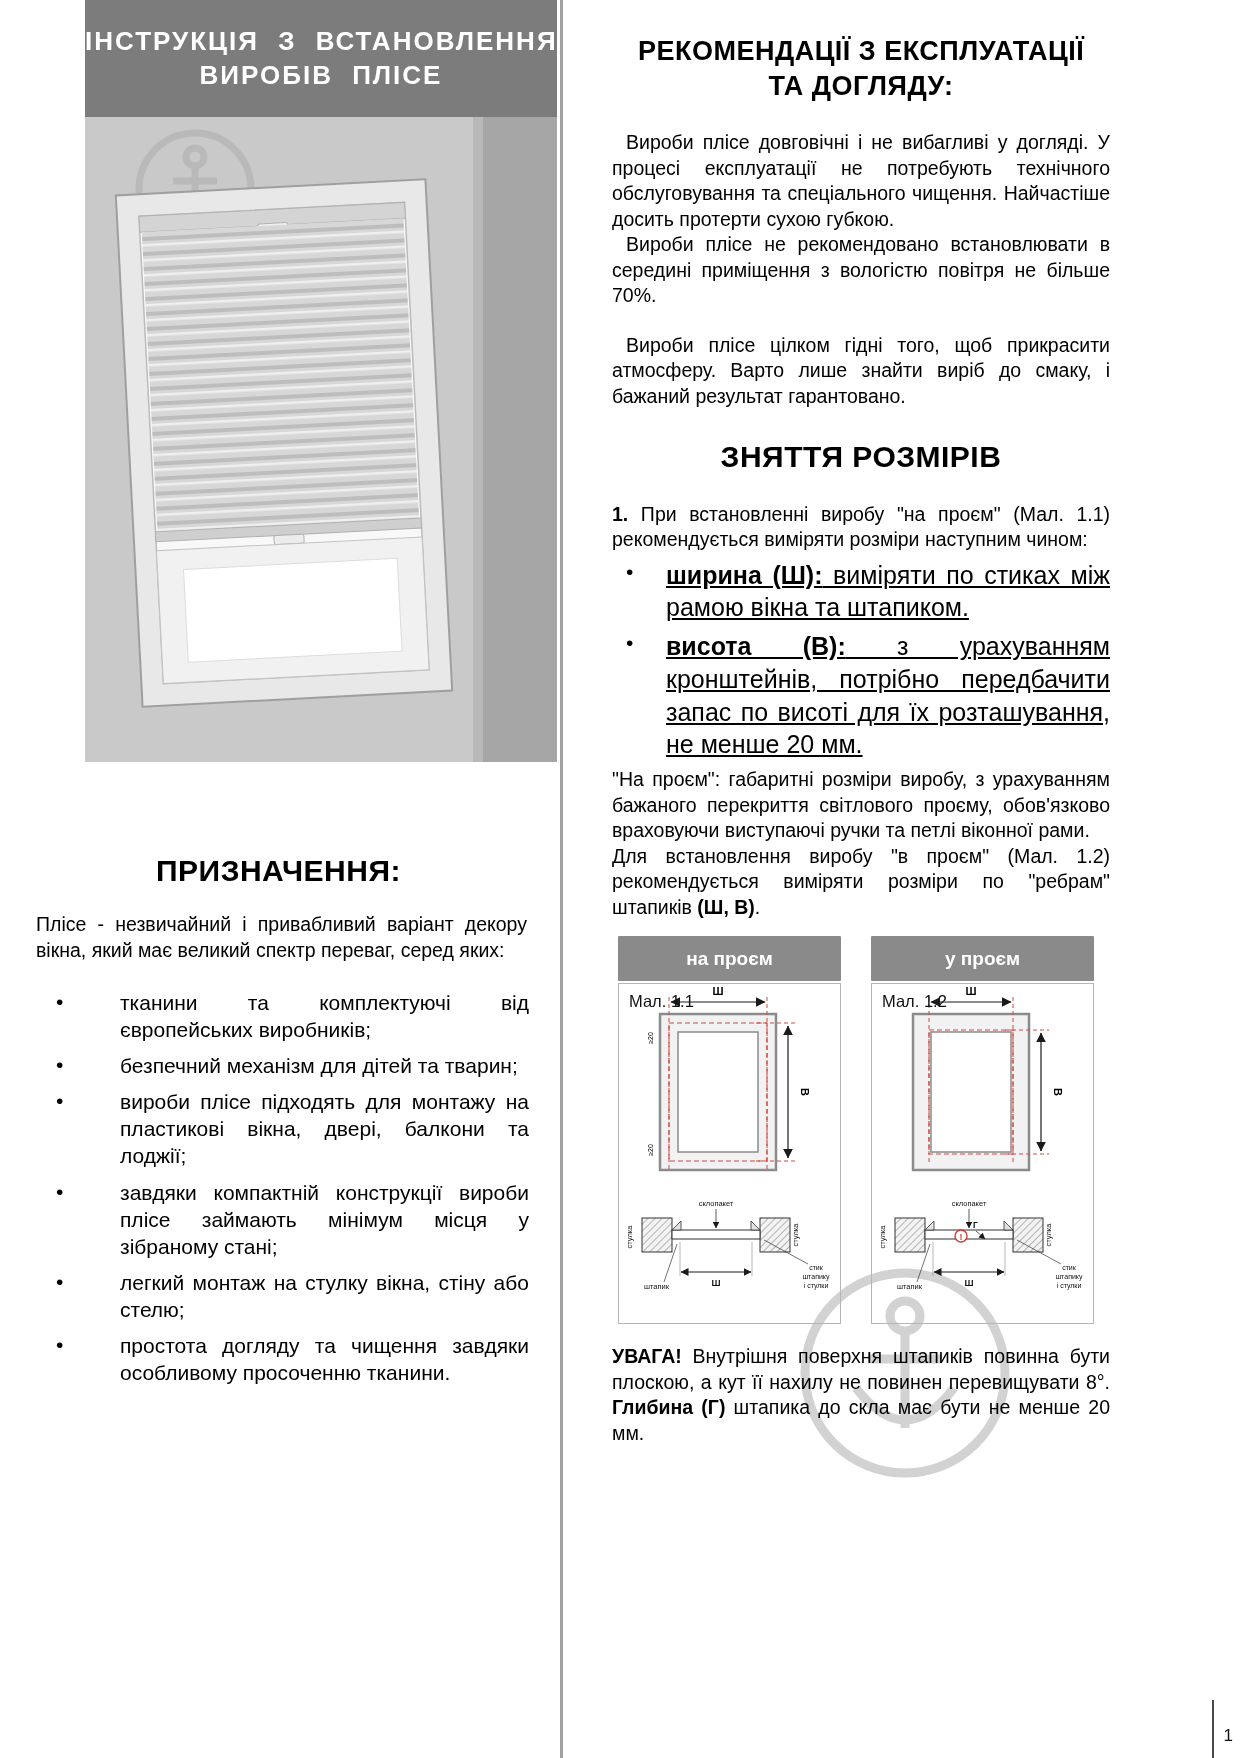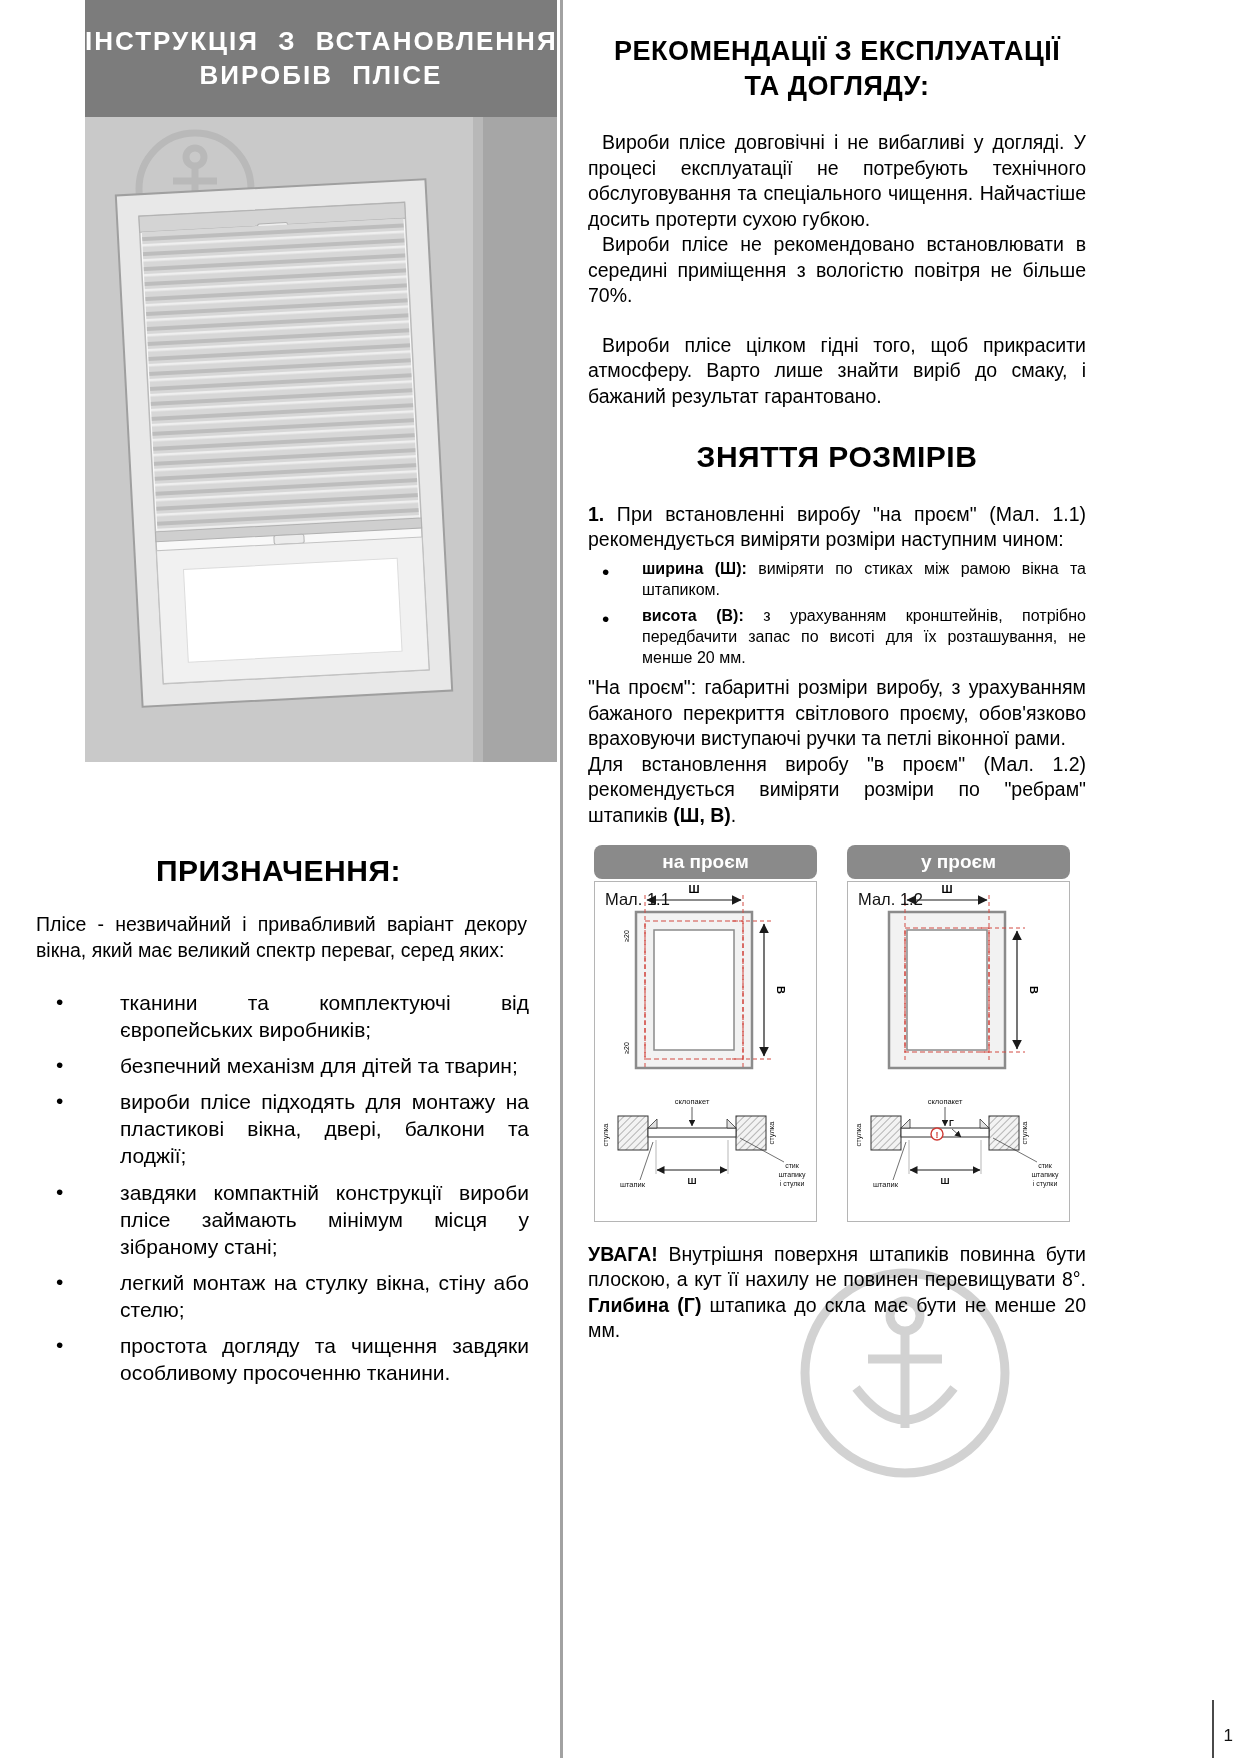--- a/index.html
+++ b/index.html
@@ -19,37 +19,37 @@
   .sec-title { font-weight:bold; font-size:30px; letter-spacing:0.5px; text-align:center; color:#000; }
   .purpose-title { margin-top:92px; }
   .body-text { font-size:19.5px; line-height:1.31; text-align:justify; color:#000; }
   .intro { margin:24px 30px 0 36px; }
   .bullet-list { list-style:none; }
   .purpose-list { margin:26px 28px 0 36px; }
   .purpose-list li { position:relative; padding-left:84px; margin-bottom:9px; font-size:21px; line-height:1.29; text-align:justify; }
   .purpose-list li::before { content:"•"; position:absolute; left:20px; top:-1px; font-size:21px; }
 
   
-  .right-col { position:absolute; left:588px; top:0; width:498px; z-index:1; }
+  .right-col { position:absolute; left:612px; top:0; width:498px; z-index:1; }
   .care-title { margin-top:34px; font-size:27px; line-height:1.3; }
   .care-title div { white-space:nowrap; }
   .care-p1 { margin-top:26px; text-indent:14px; }
   .care-p2 { text-indent:14px; }
   .care-p3 { margin-top:24px; text-indent:14px; }
   .measure-title { margin-top:30px; }
   .step-p { margin-top:28px; }
   .m-list { margin-top:6px; }
-  .m-list li { position:relative; padding-left:54px; margin-bottom:6px; font-size:16px; line-height:1.31; text-align:justify; }
+  .m-list li { position:relative; padding-left:54px; margin-bottom:6px; font-size:25px; line-height:1.31; text-align:justify;text-decoration:underline; }
   .m-list li::before { content:"•"; position:absolute; left:14px; top:-1px; font-size:21px; }
   .follow-p { }
 
   .figures-row { display:flex; gap:30px; margin-top:16px; padding-left:6px; }
   .figure-panel { width:223px; position:relative; }
-  .figure-header { height:34px; background:#8a8a8a; color:#fff; font-size:19px; font-weight:bold;
-                   display:flex; align-items:center; justify-content:center; border-radius:8px; }
+  .figure-header { height:45px; background:#8a8a8a; color:#fff; font-size:19px; font-weight:bold;
+                   display:flex; align-items:center; justify-content:center; border-radius:1px; }
   .figure-body { border:1.5px solid #b5b5b5; height:341px; position:relative; margin-top:2px; }
   .figure-caption { position:absolute; top:8px; left:10px; font-size:16.5px; color:#111; }
   .fig-svg { display:block; margin:0 auto; }
 
   .attention { margin-top:20px; }
   b { font-weight:bold; }
 
   
   .watermark2 { position:absolute; left:788px; top:1256px; width:235px; height:235px; z-index:0; pointer-events:none; }
 

